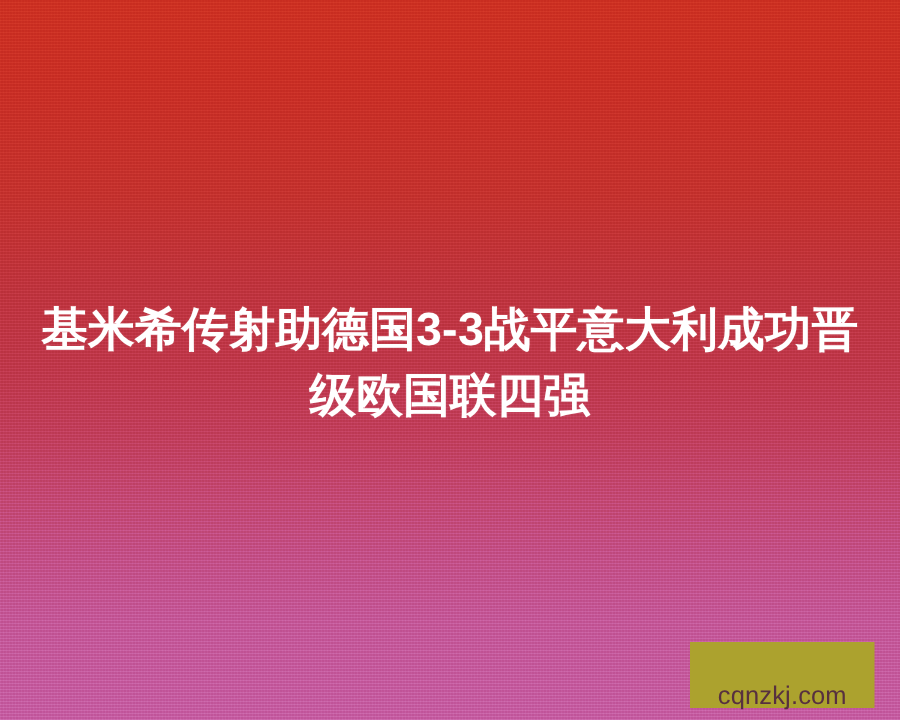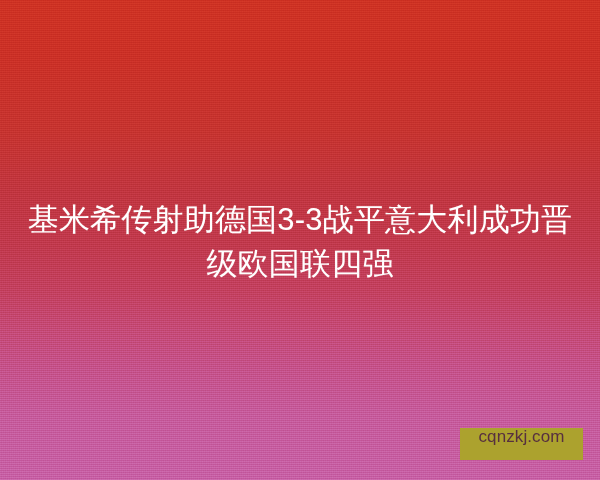--- a/index.html
+++ b/index.html
@@ -63,36 +63,36 @@
     position: absolute;
     left: 0;
     right: 0;
     top: 198px;
     padding: 0 22px;
     box-sizing: border-box;
     text-align: center;
     color: #ffffff;
     font-size: 31px;
     line-height: 44px;
-    font-weight: 400;
+    font-weight: 700;
     letter-spacing: 0.2px;
     white-space: pre-wrap;
     text-shadow: 0 0 1px rgba(255,255,255,0.25);
   }
 
   
   #watermark-badge {
     position: absolute;
     left: 460px;
     top: 428px;
     width: 123px;
-    height: 32px;
+    height: 44px;
     background: #aca22e;
     display: flex;
-    align-items: flex-start;
+    align-items: flex-end;
     justify-content: center;
   }
 
   #watermark-text {
     color: #57303f;
     font-size: 17px;
     line-height: 1;
     letter-spacing: 0.1px;
     font-weight: 400;
   }

